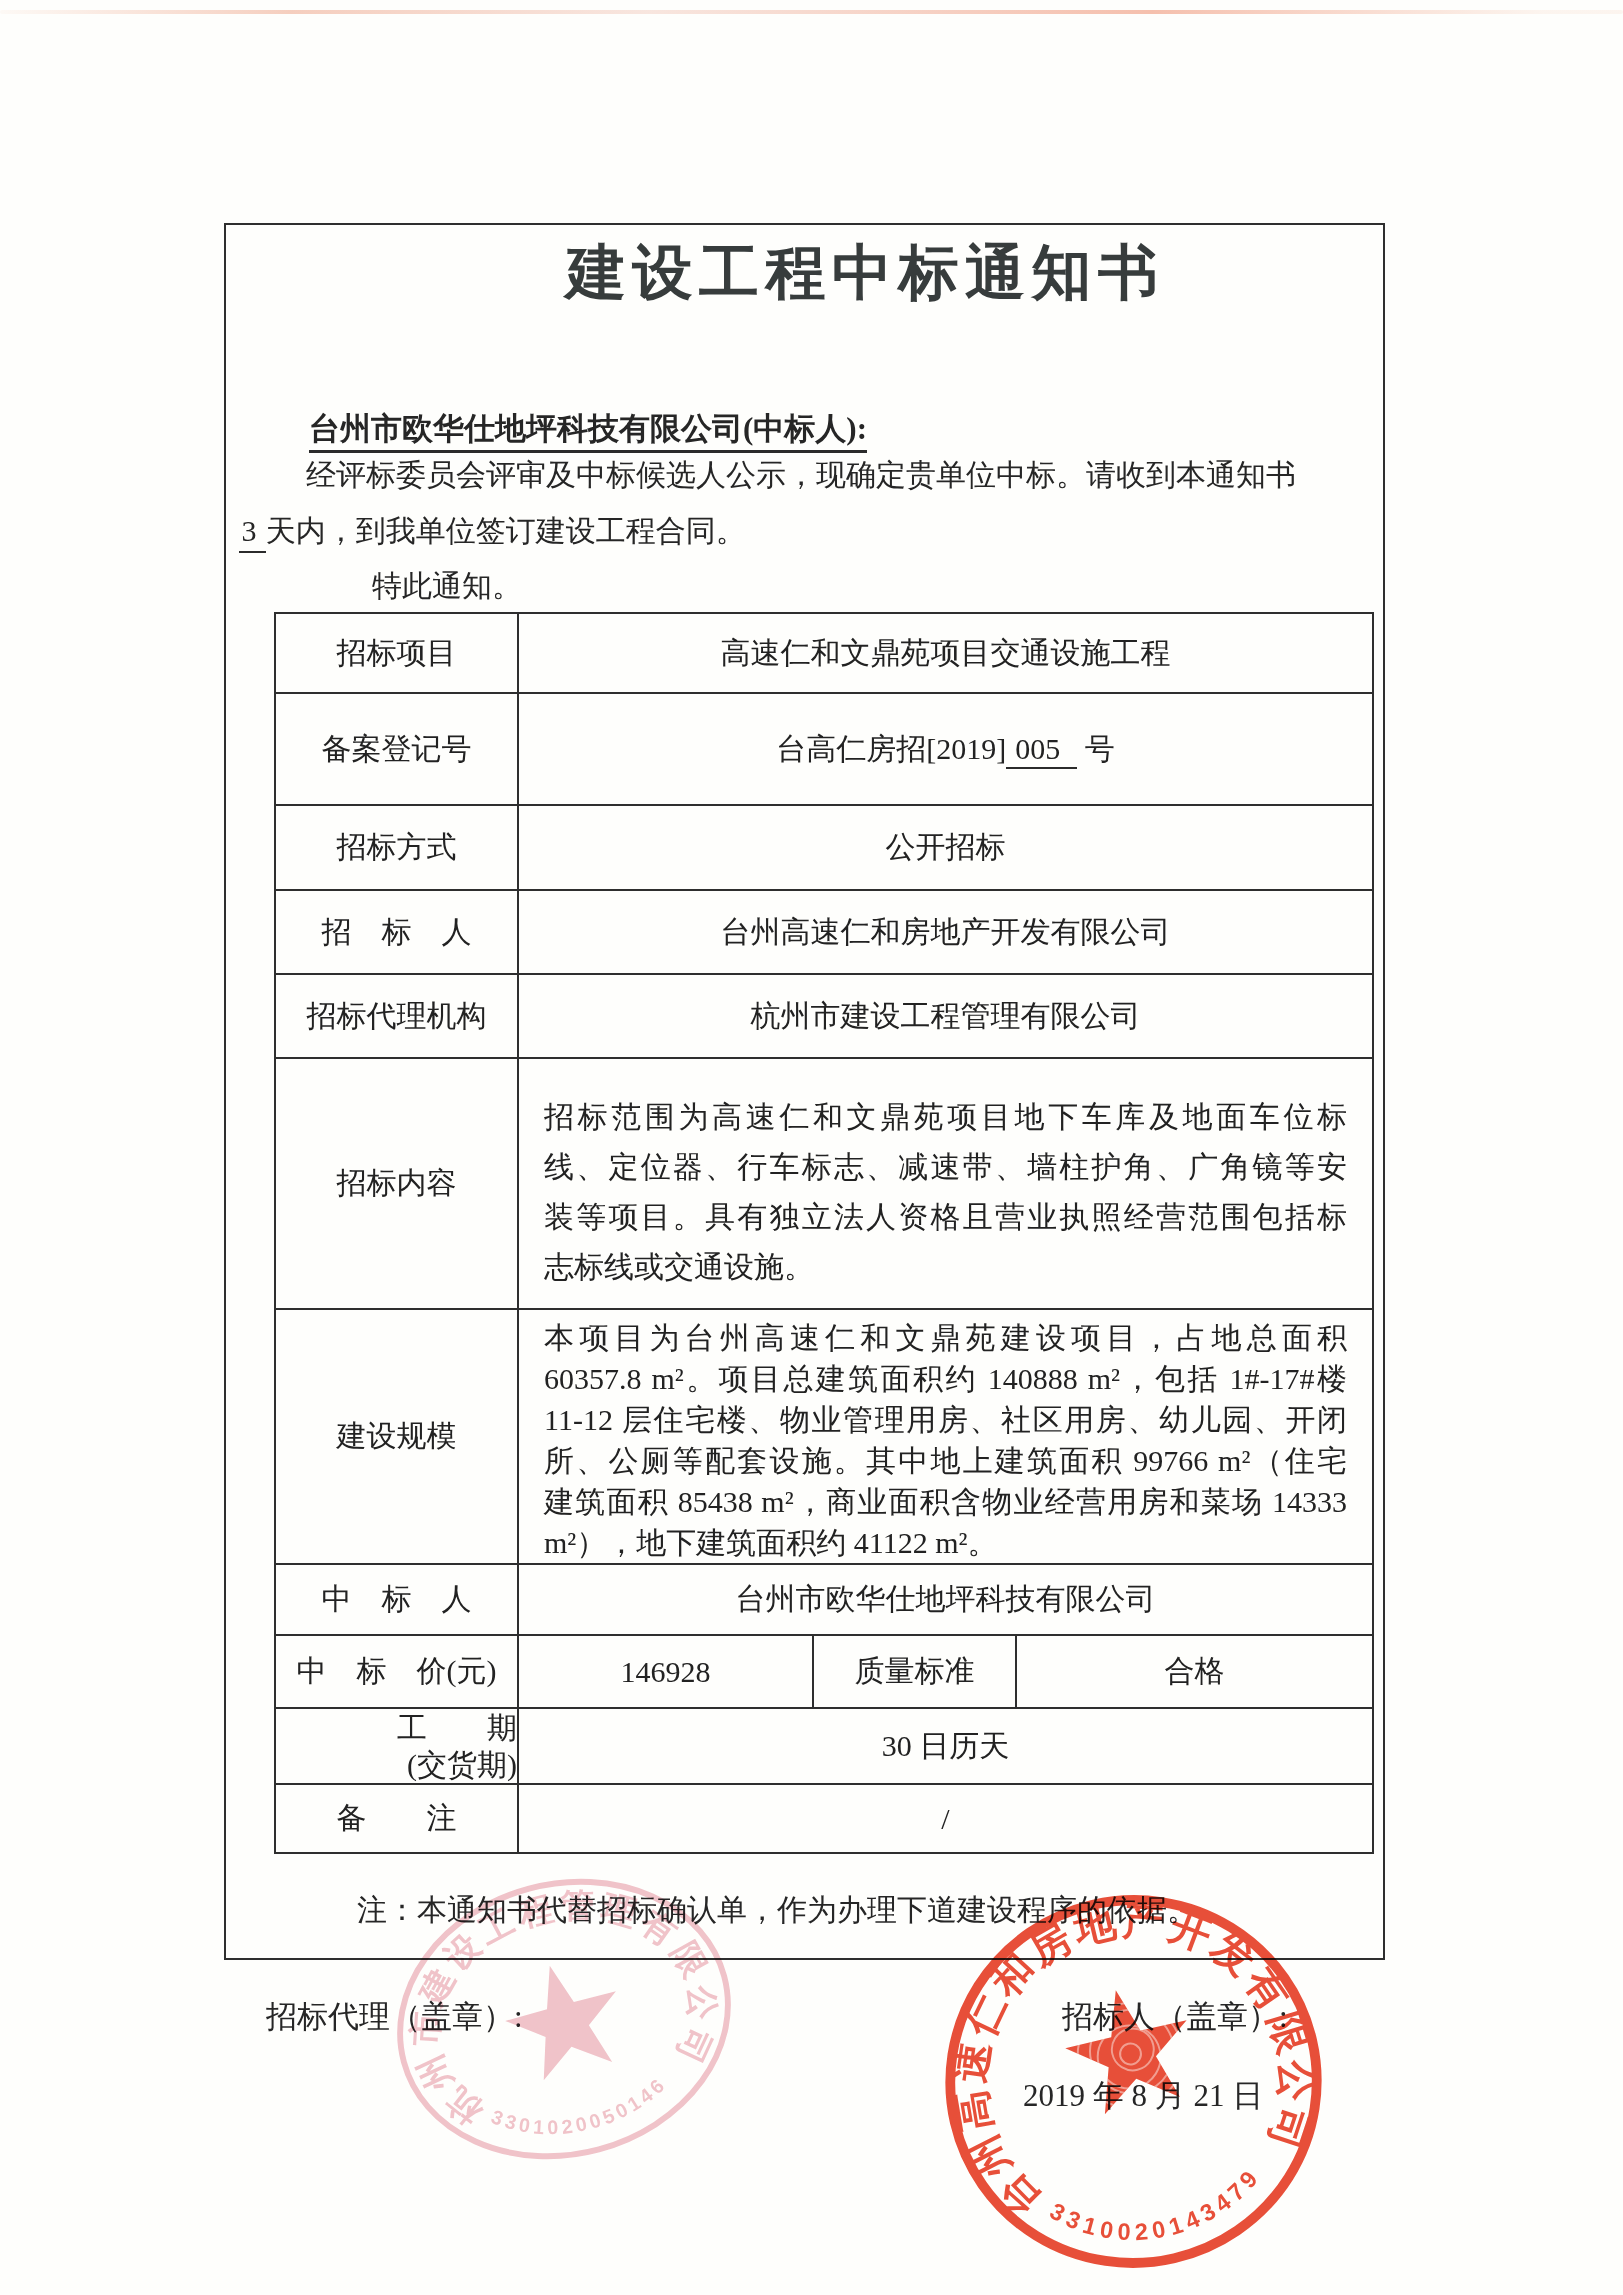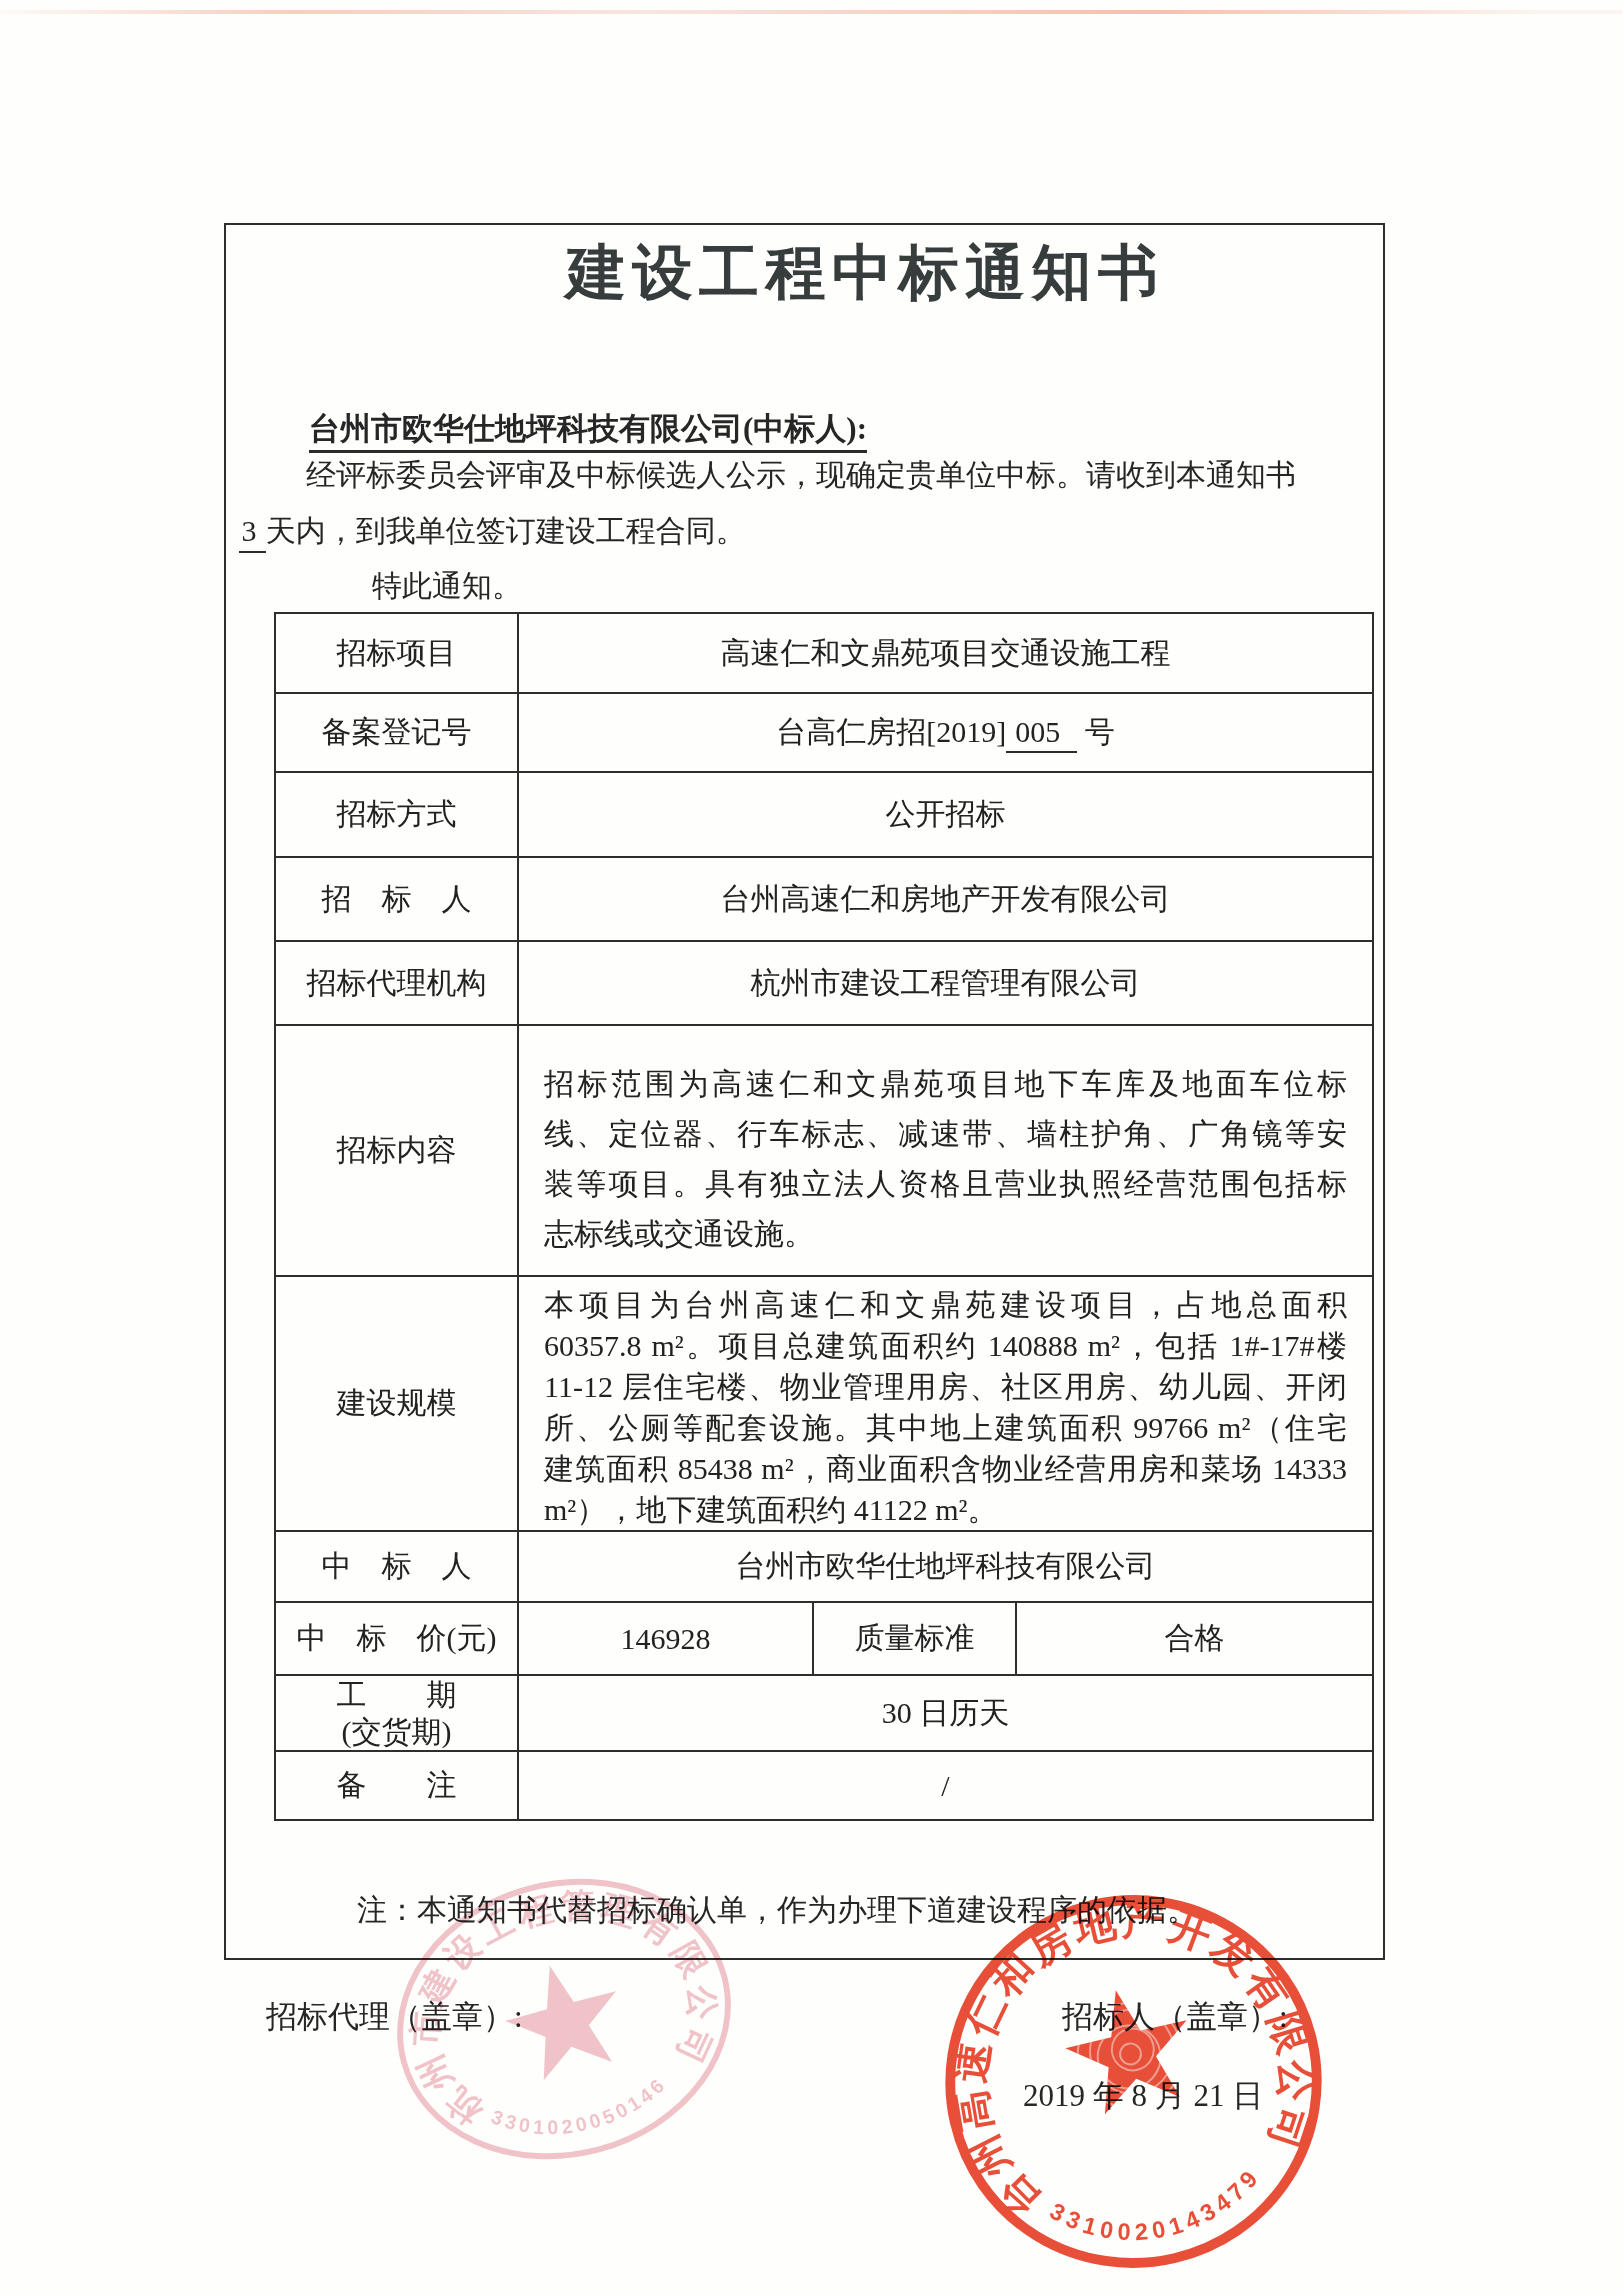--- a/index.html
+++ b/index.html
@@ -53,33 +53,33 @@
     position:absolute;left:274px;top:612px;
     width:1098px;
     border-collapse:collapse;table-layout:fixed;
     font-size:30px;color:#222;
   }
   table.form td{
     border:2.6px solid #2e2e2e;
     text-align:center;vertical-align:middle;
     padding:0;overflow:hidden;
   }
-  tr.r1{height:80px;} tr.r2{height:79px;} tr.r3{height:85px;}
+  tr.r1{height:80px;} tr.r2{height:112px;} tr.r3{height:85px;}
   tr.r4{height:84px;} tr.r5{height:84px;} tr.r6{height:251px;}
   tr.r7{height:255px;} tr.r8{height:71px;} tr.r9{height:73px;}
   tr.r10{height:72px;} tr.r11{height:69px;}
   td.ptxt{text-align:left;vertical-align:top;}
   td.ptxt.c6{padding:17px 25px 0 25px;border-radius:31px;}
   td.ptxt.c7{padding:6.5px 25px 0 25px;}
   .jl{text-align:justify;text-align-last:justify;}
   .c6 .jl{line-height:50px;}
   .c7 .jl{line-height:41px;}
   .jl.last{text-align-last:left;}
   .und{border-bottom:2.6px solid #2b2b2b;padding:0 17px 2.6px 9.2px;}
-  .lbl2line{line-height:37px;}
+  .lbl2line{line-height:37px;text-align:right;}
 
   .note-line{left:357px;top:1890px;font-size:30px;white-space:nowrap;}
   .footer-label{font-size:31px;white-space:nowrap;}
   .agent-label{left:266px;top:1996px;}
   .tenderee-label{left:1062px;top:1996px;}
   .date-line{left:1023px;top:2075px;font-size:31px;white-space:nowrap;}
 
   svg.stamp{position:absolute;mix-blend-mode:multiply;}
   .stamp-agent{left:374px;top:1865px;transform:rotate(-15deg);opacity:0.42;}
   .stamp-tenderee{left:924px;top:1872px;transform:rotate(-13deg);opacity:0.90;}

